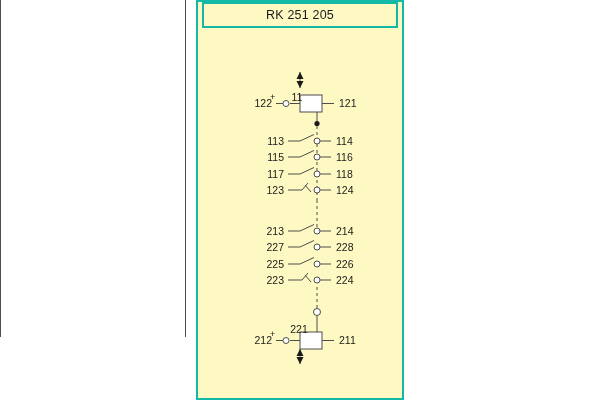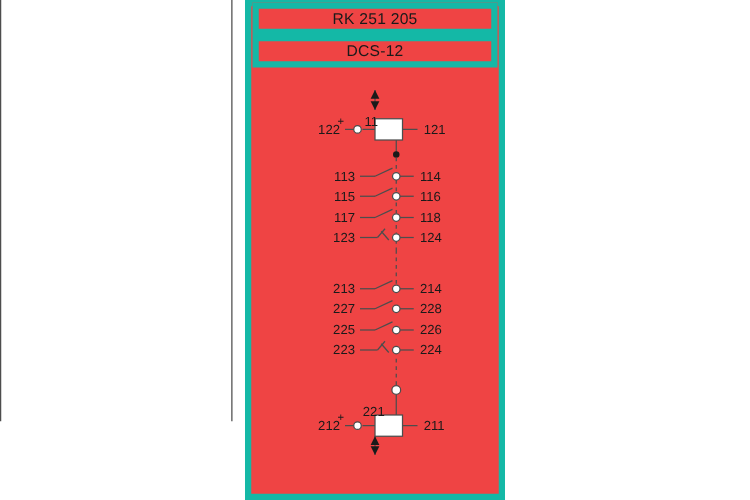--- a/index.html
+++ b/index.html
@@ -14,23 +14,23 @@
     color: #1a1a1a;
     overflow: hidden;
   }
   #page {
     position: relative;
     width: 600px;
     height: 400px;
   }
   .frame {
     position: absolute;
-    border: 5px solid #14b8a6;
+    border: 2px solid #14b8a6;
     box-sizing: border-box;
-    background: #ef4444;
+    background: #fef9c3;
   }
   #outer-frame {
     left: 196px;
     top: 0px;
     width: 208px;
     height: 400px;
   }
   #title-box {
     left: 202px;
     top: 2px;
@@ -113,23 +113,20 @@
 <body>
 
 <div id="page">
 
   <div id="outer-frame" class="frame"></div>
 
   <div id="title-box" class="frame">
     <span class="title-text">RK 251 205</span>
   </div>
 
-  <div id="subtitle-box" class="frame">
-    <span class="title-text">DCS-12</span>
-  </div>
 
   <div id="body-box"></div>
 
   <svg id="diagram-svg" viewBox="0 0 600 400">
 
     <line class="wire" x1="300" y1="72" x2="300" y2="88"></line>
     <polygon class="arrowhead" points="300,88 296.5,81 303.5,81"></polygon>
     <polygon class="arrowhead" points="300,72 296.5,79 303.5,79"></polygon>
 
     <rect class="coilbox" x="300" y="95" width="22" height="17"></rect>

